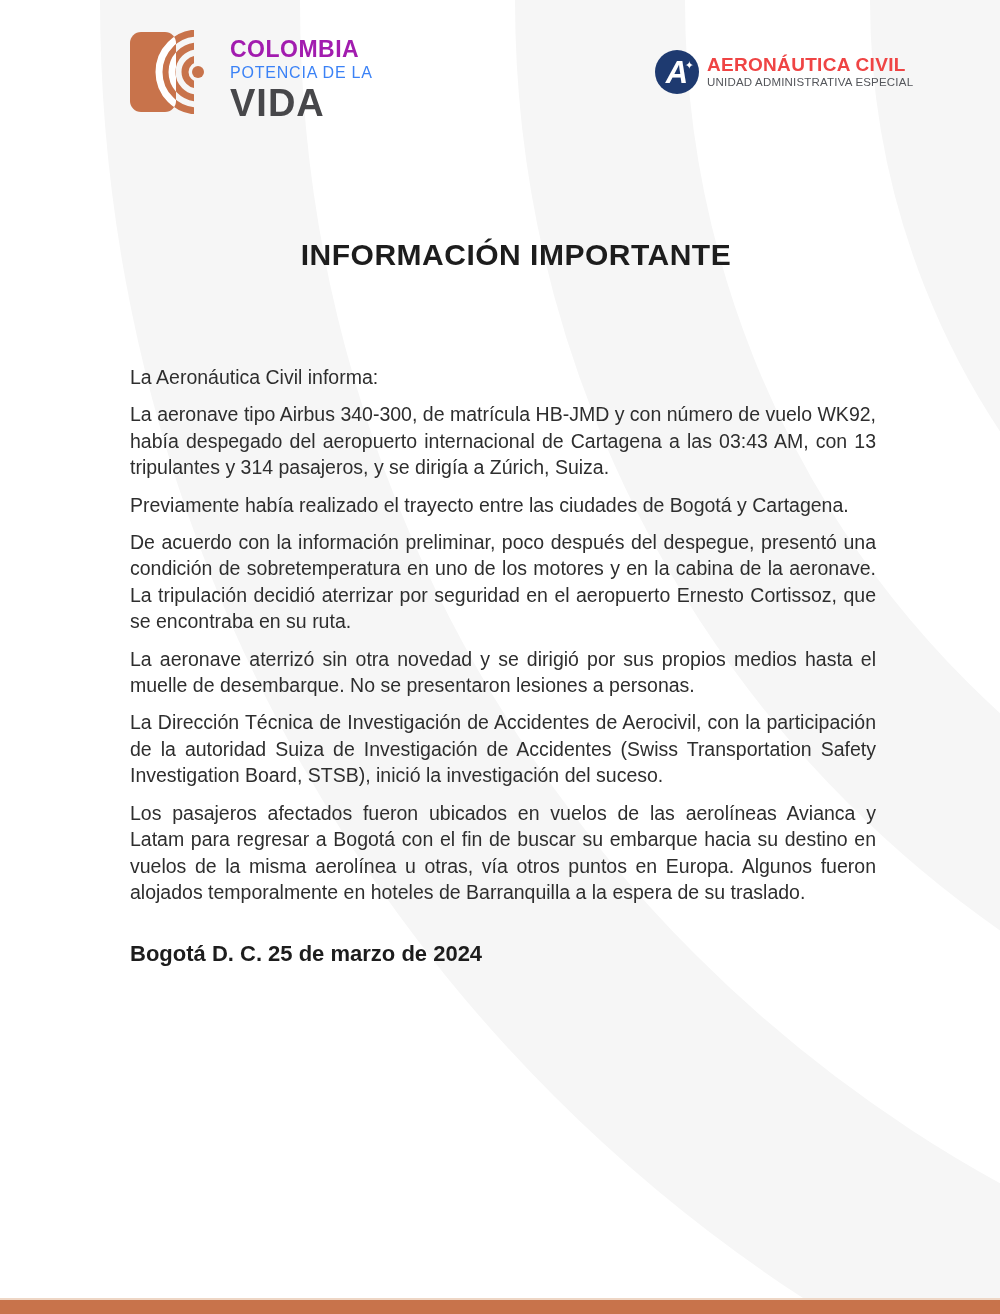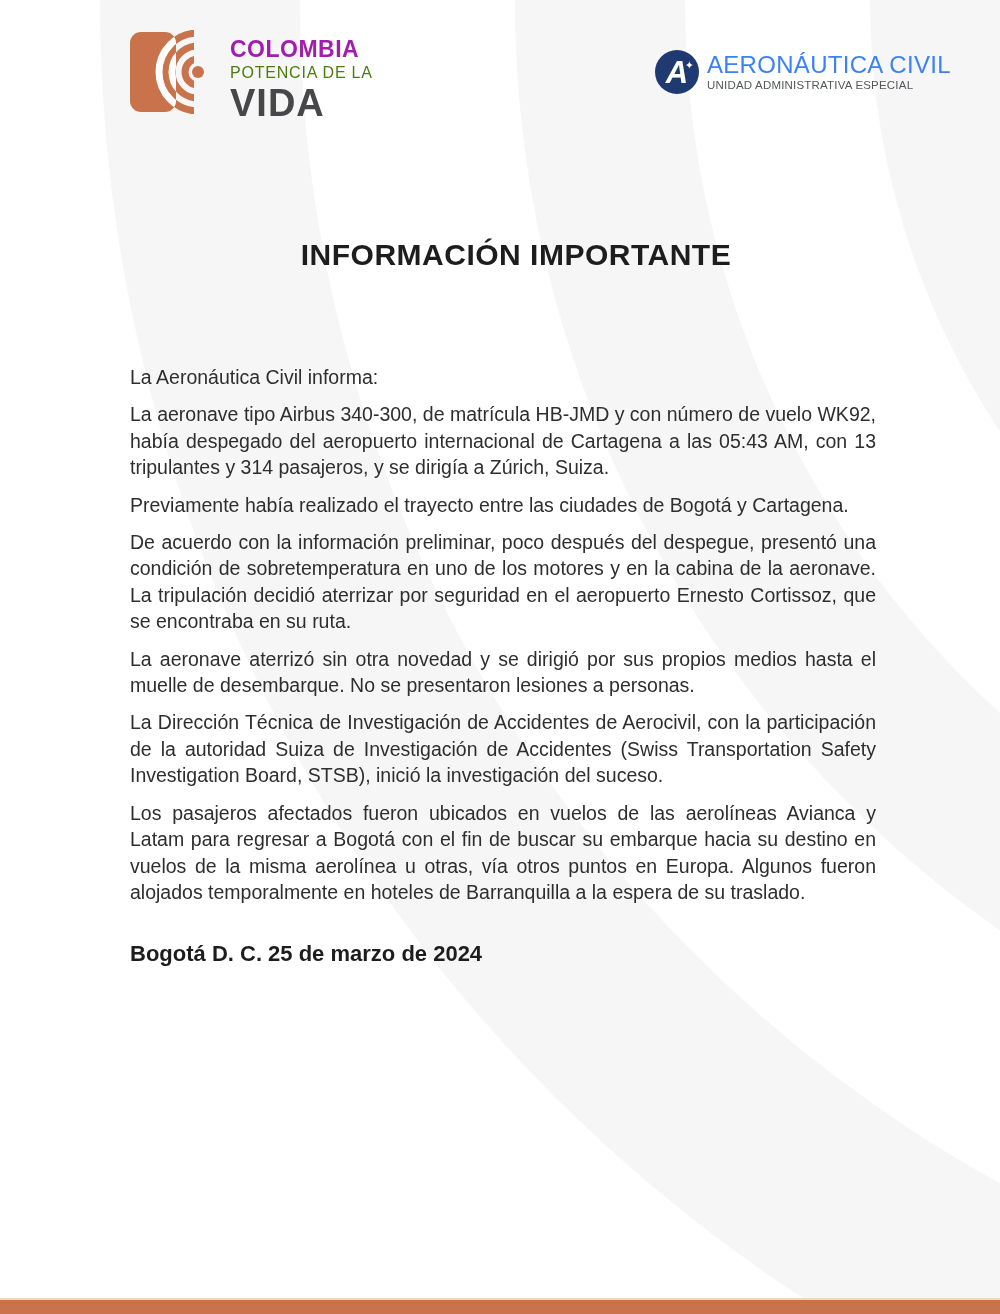--- a/index.html
+++ b/index.html
@@ -14,37 +14,37 @@
     color: #2e2e2e;
   }
   
   .watermark { position: absolute; top: 0; left: 0; z-index: 0; pointer-events: none; }
   
   .header { position: absolute; top: 0; left: 0; width: 100%; height: 130px; z-index: 2; }
   .brand-left { position: absolute; left: 130px; top: 30px; display: flex; align-items: flex-start; }
   .brand-left .logo-mark { width: 88px; height: 84px; }
   .brand-left .text-block { margin-left: 12px; padding-top: 8px; line-height: 1; }
   .brand-line1 { font-size: 23px; font-weight: 700; color: #a21caf; letter-spacing: 0.5px; }
-  .brand-line2 { font-size: 16px; font-weight: 400; color: #4d7c0f; letter-spacing: 0.8px; margin-top: 4px; }
+  .brand-line2 { font-size: 16px; font-weight: 400; color: #3b82f6; letter-spacing: 0.8px; margin-top: 4px; }
   .brand-line3 { font-size: 38px; font-weight: 800; color: #47474a; letter-spacing: 1px; margin-top: 3px; }
   .brand-right { position: absolute; left: 655px; top: 50px; display: flex; align-items: center; }
   .aerocivil-seal {
     position: relative; width: 44px; height: 44px; border-radius: 50%;
     background: #1e3a70; flex: 0 0 auto;
   }
   .aerocivil-seal .monogram {
     position: absolute; left: 0; top: 1px; width: 100%; height: 100%;
     display: flex; align-items: center; justify-content: center;
     color: #ffffff; font-size: 31px; font-weight: 700; font-style: italic;
   }
   .aerocivil-seal .star {
     position: absolute; right: 5px; top: 9px; color: #ffffff; font-size: 11px; font-style: normal;
   }
   .brand-right .text-block { margin-left: 8px; line-height: 1; }
-  .aero-line1 { font-size: 24px; font-weight: 400; color: #3b82f6; letter-spacing: 0.3px; }
+  .aero-line1 { font-size: 19px; font-weight: 700; color: #ef4444; letter-spacing: 0.3px; }
   .aero-line2 { font-size: 11.5px; font-weight: 400; color: #54565b; letter-spacing: 0.2px; margin-top: 3px; }
   
   .doc { position: relative; z-index: 1; }
   .doc-title {
     margin: 0; padding-top: 238px; text-align: center;
     font-size: 30px; font-weight: 700; color: #1d1d1d; letter-spacing: 0.5px; padding-left: 32px;
   }
   .doc-body { width: 746px; margin: 92px 0 0 130px; }
   .doc-body p {
     margin: 0 0 11px 0;
@@ -120,21 +120,21 @@
       </div>
     </div>
 
   </header>
 
   <main class="doc">
     <h1 class="doc-title">INFORMACIÓN IMPORTANTE</h1>
 
     <div class="doc-body">
       <p>La Aeronáutica Civil informa:</p>
-      <p>La aeronave tipo Airbus 340-300, de matrícula HB-JMD y con número de vuelo WK92, había despegado del aeropuerto internacional de Cartagena a las 05:43 AM, con 13 tripulantes y 314 pasajeros, y se dirigía a Zúrich, Suiza.</p>
+      <p>La aeronave tipo Airbus 340-300, de matrícula HB-JMD y con número de vuelo WK92, había despegado del aeropuerto internacional de Cartagena a las 03:43 AM, con 13 tripulantes y 314 pasajeros, y se dirigía a Zúrich, Suiza.</p>
       <p>Previamente había realizado el trayecto entre las ciudades de Bogotá y Cartagena.</p>
       <p>De acuerdo con la información preliminar, poco después del despegue, presentó una condición de sobretemperatura en uno de los motores y en la cabina de la aeronave. La tripulación decidió aterrizar por seguridad en el aeropuerto Ernesto Cortissoz, que se encontraba en su ruta.</p>
       <p>La aeronave aterrizó sin otra novedad y se dirigió por sus propios medios hasta el muelle de desembarque. No se presentaron lesiones a personas.</p>
       <p>La Dirección Técnica de Investigación de Accidentes de Aerocivil, con la participación de la autoridad Suiza de Investigación de Accidentes (Swiss Transportation Safety Investigation Board, STSB), inició la investigación del suceso.</p>
       <p>Los pasajeros afectados fueron ubicados en vuelos de las aerolíneas Avianca y Latam para regresar a Bogotá con el fin de buscar su embarque hacia su destino en vuelos de la misma aerolínea u otras, vía otros puntos en Europa. Algunos fueron alojados temporalmente en hoteles de Barranquilla a la espera de su traslado.</p>
     </div>
 
     <div class="date-line">Bogotá D. C. 25 de marzo de 2024</div>
   </main>
 

